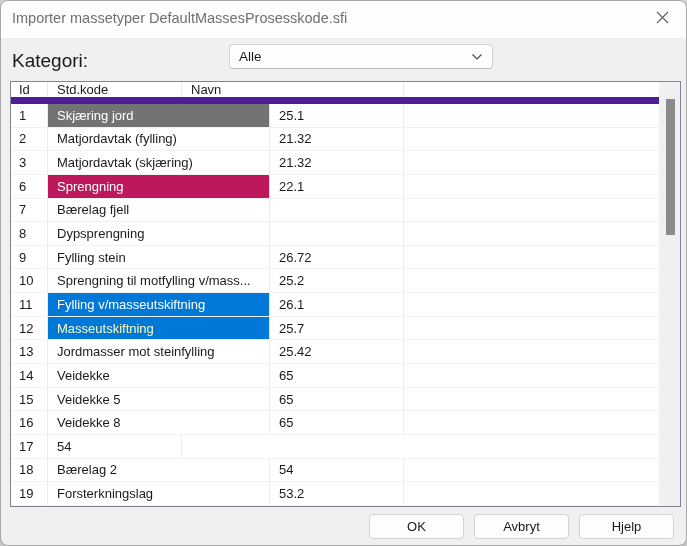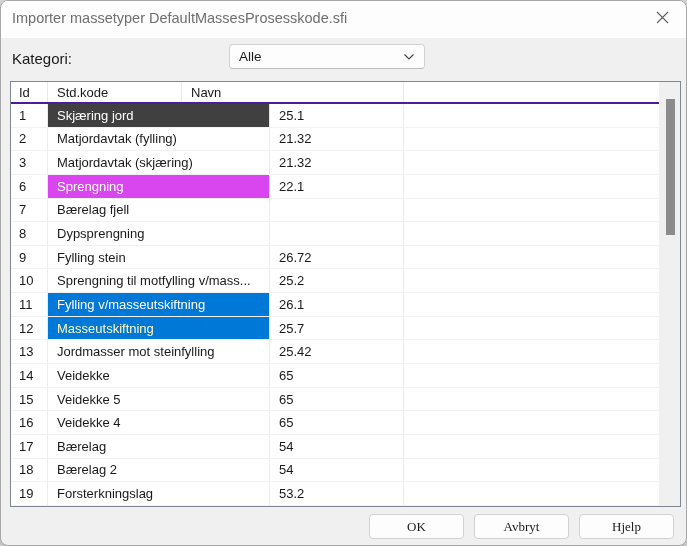--- a/index.html
+++ b/index.html
@@ -15,54 +15,54 @@
   }
   
   .titlebar { position:absolute; left:0; top:0; right:0; height:37px; background:#fdfdfd;text-align:right; }
   .title { position:absolute; left:11px; top:9px; font-size:14.5px; color:#6f6f6f; white-space:nowrap; }
   .close-btn {
     position:absolute; right:7px; top:4px; width:34px; height:28px;
     display:flex; align-items:center; justify-content:center;
     background:transparent; border:none; cursor:default;
   }
   
-  .filter-label { position:absolute; left:11px; top:49px; font-size:15px; color:#1a1a1a; }
+  .filter-label { position:absolute; left:11px; top:49px; font-size:19px; color:#1a1a1a; }
   .combobox {
-    position:absolute; left:228px; top:43px; width:196px; height:25px;
+    position:absolute; left:228px; top:43px; width:264px; height:25px;
     background:#fdfdfd; border:1px solid #d2d2d2; border-bottom-color:#bdbdbd;
     border-radius:4px; display:flex; align-items:center;
     font-size:13.5px; padding:0 9px;
   }
   .combobox .value { flex:1; overflow:hidden; white-space:nowrap; }
   .combobox .chev { display:flex; align-items:center; }
   
   .table {
     position:absolute; left:9px; top:80px; width:671px; height:426px;
     background:#ffffff; border:1px solid #7f868f; overflow:hidden;
   }
-  .thead { display:flex; height:22px; border-bottom:2px solid #4c1d95; background:#fff; }
+  .thead { display:flex; height:22px; border-bottom:7px solid #4c1d95; background:#fff; }
   .th { font-size:13px; color:#1a1a1a; display:flex; align-items:center;
         border-right:1px solid #e9e9e9; height:100%; overflow:hidden; white-space:nowrap; }
   .col-id   { width:37px;  padding-left:8px; flex:none; }
   .col-name { width:222px; padding-left:9px; flex:none; }
   .col-code { width:134px; padding-left:9px; flex:none; }
   .col-fill { flex:1; border-right:none; padding-left:0; }
   .tbody { position:absolute; left:0; top:22px; right:0; bottom:0; }
   .trow { display:flex; height:23.65px; border-bottom:1px solid #f2f2f2; }
   .td { font-size:13px; display:flex; align-items:center;
         border-right:1px solid #ececec; overflow:hidden; white-space:nowrap; }
   .td.selected { background:#0078D7; color:#ffffff; border-right-color:#e3e3e3; }
   
   .scrollbar { position:absolute; top:0; right:0; width:21px; height:100%; background:#f0f0f0; }
   .scroll-thumb { position:absolute; left:7px; top:17px; width:9px; height:136px; background:#8b8b8b; }
   
   .btn {
     position:absolute; top:513px; width:95px; height:25px;
     background:#fdfdfd; border:1px solid #d2d2d2; border-radius:4px;
-    font-size:13px; color:#1a1a1a; font-family:Liberation Serif, serif;
+    font-size:13px; color:#1a1a1a; font-family:Liberation Sans, sans-serif;
     display:flex; align-items:center; justify-content:center;
   }
   .btn-ok     { left:368px; }
   .btn-cancel { left:473px; }
   .btn-help   { left:578px; }
 </style>
 </head>
 <body>
 
 <div class="dialog">
@@ -91,39 +91,39 @@
   <div class="table">
     <div class="thead">
       <div class="th col-id">Id</div>
       <div class="th col-code">Std.kode</div>
       <div class="th col-name">Navn</div>
       <div class="th col-fill"></div>
     </div>
     <div class="tbody">
         <div class="trow">
     <div class="td col-id">1</div>
-    <div class="td col-name selected" style="background: #404040; color: rgb(255, 255, 255);">Skjæring jord</div>
+    <div class="td col-name selected" style="background: #737373; color: rgb(255, 255, 255);">Skjæring jord</div>
     <div class="td col-code">25.1</div>
     <div class="td col-fill"></div>
   </div>
         <div class="trow">
     <div class="td col-id">2</div>
     <div class="td col-name">Matjordavtak (fylling)</div>
     <div class="td col-code">21.32</div>
     <div class="td col-fill"></div>
   </div>
         <div class="trow">
     <div class="td col-id">3</div>
     <div class="td col-name">Matjordavtak (skjæring)</div>
     <div class="td col-code">21.32</div>
     <div class="td col-fill"></div>
   </div>
         <div class="trow">
     <div class="td col-id">6</div>
-    <div class="td col-name selected" style="background: #d946ef; color: rgb(255, 255, 255);">Sprengning</div>
+    <div class="td col-name selected" style="background: #be185d; color: rgb(255, 255, 255);">Sprengning</div>
     <div class="td col-code">22.1</div>
     <div class="td col-fill"></div>
   </div>
         <div class="trow">
     <div class="td col-id">7</div>
     <div class="td col-name">Bærelag fjell</div>
     <div class="td col-code"></div>
     <div class="td col-fill"></div>
   </div>
         <div class="trow">
@@ -169,27 +169,26 @@
     <div class="td col-fill"></div>
   </div>
         <div class="trow">
     <div class="td col-id">15</div>
     <div class="td col-name">Veidekke 5</div>
     <div class="td col-code">65</div>
     <div class="td col-fill"></div>
   </div>
         <div class="trow">
     <div class="td col-id">16</div>
-    <div class="td col-name">Veidekke 4</div>
+    <div class="td col-name">Veidekke 8</div>
     <div class="td col-code">65</div>
     <div class="td col-fill"></div>
   </div>
         <div class="trow">
     <div class="td col-id">17</div>
-    <div class="td col-name">Bærelag</div>
     <div class="td col-code">54</div>
     <div class="td col-fill"></div>
   </div>
         <div class="trow">
     <div class="td col-id">18</div>
     <div class="td col-name">Bærelag 2</div>
     <div class="td col-code">54</div>
     <div class="td col-fill"></div>
   </div>
         <div class="trow">

